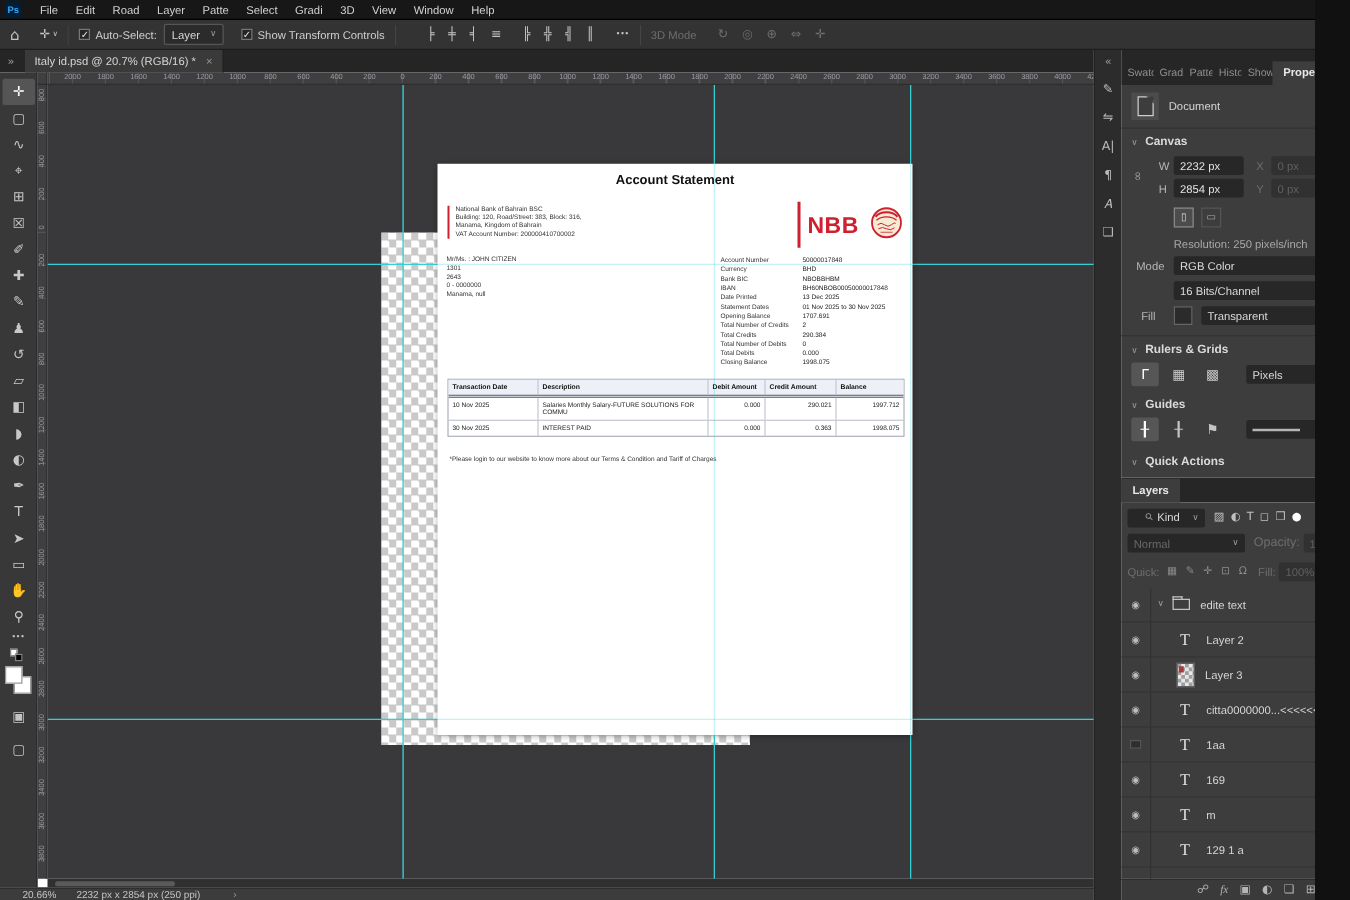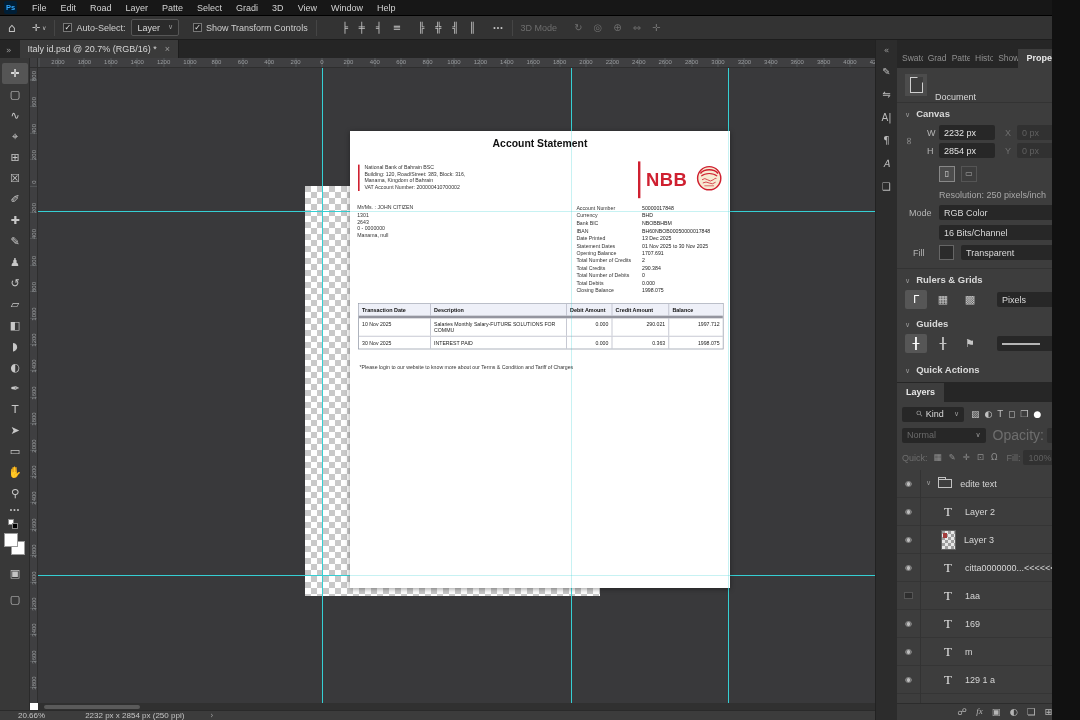--- a/index.html
+++ b/index.html
@@ -90,21 +90,21 @@
   .tcell:last-child{border-right:none}
   .tcell.th{font-weight:bold;font-size:6.8px;color:#111}
   .tcell.num{text-align:right}
   #stFoot{position:absolute;left:12px;top:292px;font-size:6.5px;color:#333}
   
   #hscroll{left:38px;top:703px;width:837px;height:7px;background:#303030}
   #hthumb{position:absolute;left:6px;top:1.5px;width:96px;height:4px;background:#5a5a5a;border-radius:2px}
   #statusbar{left:0;top:710px;width:875px;height:10px;background:#3c3c3c;border-top:1px solid #2a2a2a;
              display:flex;align-items:center;font-size:8px;color:#c5c5c5}
   #statusZoom{margin-left:18px}
-  #statusInfo{margin-left:40px}
+  #statusInfo{margin-left:16px}
   #statusChevron{margin-left:26px;color:#9a9a9a}
   
   #dock{left:875px;top:40px;width:22px;height:680px;background:#2c2c2c;border-left:1px solid #222}
   #dockExpand{display:block;text-align:center;color:#9a9a9a;font-size:9px;margin-top:6px}
   #dockIcons{display:flex;flex-direction:column;align-items:center;gap:13px;margin-top:12px}
   .dock-ic{font-size:10px;color:#bdbdbd}
   
   .tabstrip{background:#262626;display:flex;align-items:flex-end}
   .ptab{font-size:8.5px;color:#8f8f8f;padding:4px 5px 5px;white-space:nowrap;overflow:hidden}
   .ptab.active{background:#3d3d3d;color:#e8e8e8;font-weight:bold;font-size:9px;padding:4px 9px 5px}
@@ -532,21 +532,21 @@
     <span class="ptab" style="max-width:29px">Histo</span>
     <span class="ptab" style="max-width:29px">Show</span>
     <span class="ptab active">Properties</span>
     <span class="pmenu g">≡</span>
   </div>
 
   <div id="propsContent" class="abs">
     <div id="docRowBox">
         <span id="fileIcon"></span>
       </div>
-    <span class="plabel abs" style="left:38px;top:24px;color:#d6d6d6">Document</span>
+    <span class="plabel abs" style="left:38px;top:12px;color:#d6d6d6">Document</span>
     <div id="propScroll"></div>
     <div class="psep abs" style="top:34px"></div>
 
     <div class="phdr abs" style="left:8px;top:40px"><span class="g">∨</span><span>Canvas</span></div>
 
     <span class="g abs rot90" style="left:8px;top:68px;color:#9a9a9a;font-size:10px">∞</span>
     <span class="plabel abs" style="left:30px;top:60px">W</span>
     <div class="field abs" style="left:42px;top:57px;width:56px">2232 px</div>
     <span class="plabel abs dim" style="left:108px;top:60px">X</span>
     <div class="field dimf abs" style="left:120px;top:57px;width:50px">0 px</div>
@@ -626,21 +626,21 @@
           <span class="lp-fic g">❒</span>
           <span class="lp-fic g">●</span>
         </span>
     </div>
 
     <div id="lpBlendRow">
       <div class="pselect dimf" style="margin-left:5px;width:94px;color:#6a6a6a">
         <span>Normal</span>
           <span class="g">∨</span>
       </div>
-      <span class="plabel dim" style="margin-left:7px;font-size:14px">Opacity:</span>
+      <span class="plabel dim" style="margin-left:7px;font-size:10px">Opacity:</span>
       <div class="field dimf" style="margin-left:3px;width:34px">100%</div>
     </div>
 
     <div id="lpLockRow">
       <span class="plabel dim" style="margin-left:5px">Quick:</span>
       <span id="lockIcons">
           <span class="lp-lic g">▦</span>
           <span class="lp-lic g">✎</span>
           <span class="lp-lic g">✛</span>
           <span class="lp-lic g">⊡</span>

